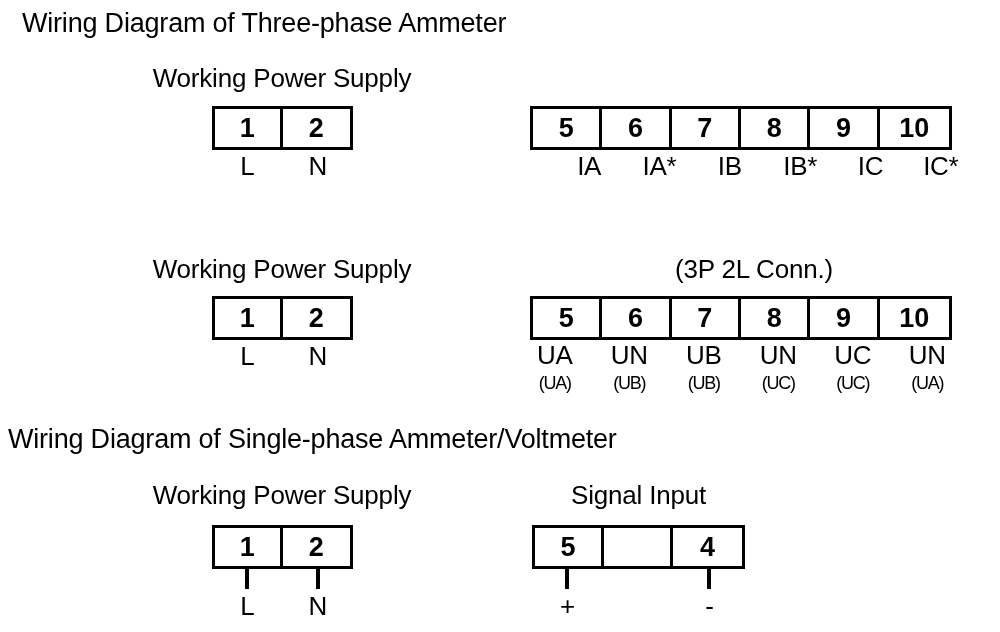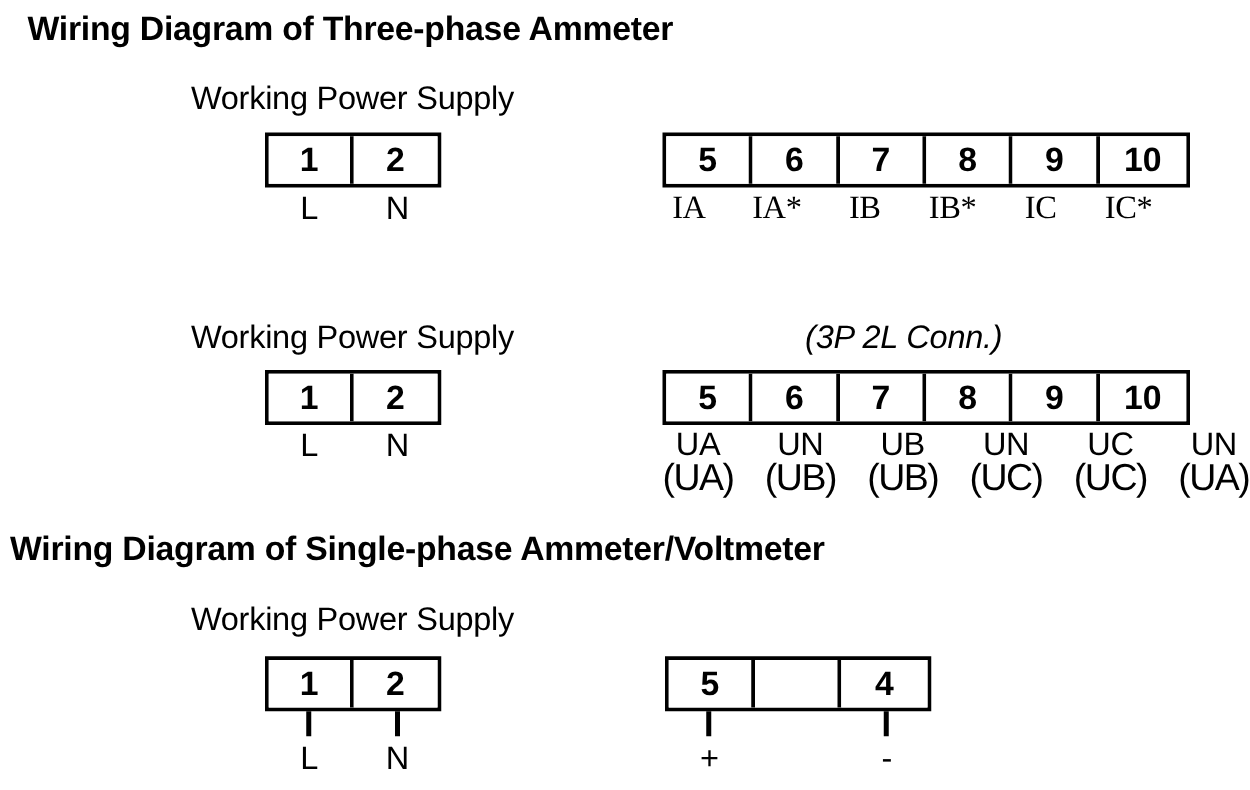--- a/index.html
+++ b/index.html
@@ -19,21 +19,21 @@
     height: 632px;
     background: #ffffff;
     overflow: hidden;
   }
 
   
   .section-heading {
     position: absolute;
     font-size: 27px;
     line-height: 30px;
-    font-weight: 700;
+    font-weight: 400;
     white-space: nowrap;
     letter-spacing: -0.2px;
   }
 
   
   .group-caption {
     position: absolute;
     font-size: 26px;
     line-height: 29px;
     font-weight: 400;
@@ -84,21 +84,21 @@
     box-sizing: border-box;
     text-align: center;
     font-size: 26px;
     line-height: 28px;
     font-weight: 400;
     white-space: nowrap;
     letter-spacing: -0.3px;
   }
   .label-cell .label-line2 {
     display: block;
-    font-size: 30px;
+    font-size: 18px;
     line-height: 28px;
     letter-spacing: -1.2px;
   }
 
   
   .lead-row {
     position: absolute;
     display: flex;
   }
   .lead-slot {
@@ -136,33 +136,33 @@
 
   <div class="terminal-strip strip-six" style="left:530px; top:106px;">
     <div class="terminal-cell">5</div>
     <div class="terminal-cell">6</div>
     <div class="terminal-cell">7</div>
     <div class="terminal-cell">8</div>
     <div class="terminal-cell">9</div>
     <div class="terminal-cell">10</div>
   </div>
 
-  <div class="label-row" style="left:516px; top:152px; width:422px;font-family:Liberation Serif, serif;">
+  <div class="label-row" style="left:554px; top:152px; width:422px;">
     <div class="label-cell" style="width:16.6666%;">IA</div>
     <div class="label-cell" style="width:16.6666%;">IA*</div>
     <div class="label-cell" style="width:16.6666%;">IB</div>
     <div class="label-cell" style="width:16.6666%;">IB*</div>
     <div class="label-cell" style="width:16.6666%;">IC</div>
     <div class="label-cell" style="width:16.6666%;">IC*</div>
   </div>
 
 
   <div class="group-caption" style="left:132px; top:255px; width:300px;">Working Power Supply</div>
 
-  <div class="group-caption" style="left:512px; top:255px; width:422px;font-style:italic;">(3P 2L Conn.)</div>
+  <div class="group-caption" style="left:543px; top:255px; width:422px;">(3P 2L Conn.)</div>
 
   <div class="terminal-strip strip-power" style="left:212px; top:296px;">
     <div class="terminal-cell">1</div>
     <div class="terminal-cell">2</div>
   </div>
 
   <div class="label-row" style="left:212px; top:342px; width:141px;">
     <div class="label-cell" style="width:50%;">L</div>
     <div class="label-cell" style="width:50%;">N</div>
   </div>
@@ -200,20 +200,21 @@
     <div class="label-cell" style="width:16.6666%;">
       <span>UN</span>
       <span class="label-line2">(UA)</span>
     </div>
   </div>
 
   <div class="section-heading" style="left:8px; top:424px;">Wiring Diagram of Single-phase Ammeter/Voltmeter</div>
 
   <div class="group-caption" style="left:132px; top:481px; width:300px;">Working Power Supply</div>
 
+  <div class="group-caption" style="left:532px; top:481px; width:213px;">Signal Input</div>
 
   <div class="terminal-strip strip-power" style="left:212px; top:525px;">
     <div class="terminal-cell">1</div>
     <div class="terminal-cell">2</div>
   </div>
 
   <div class="lead-row" style="left:212px; top:569px; width:141px; height:20px;">
     <div class="lead-slot" style="width:50%;">
       <div class="lead-wire"></div>
     </div>

